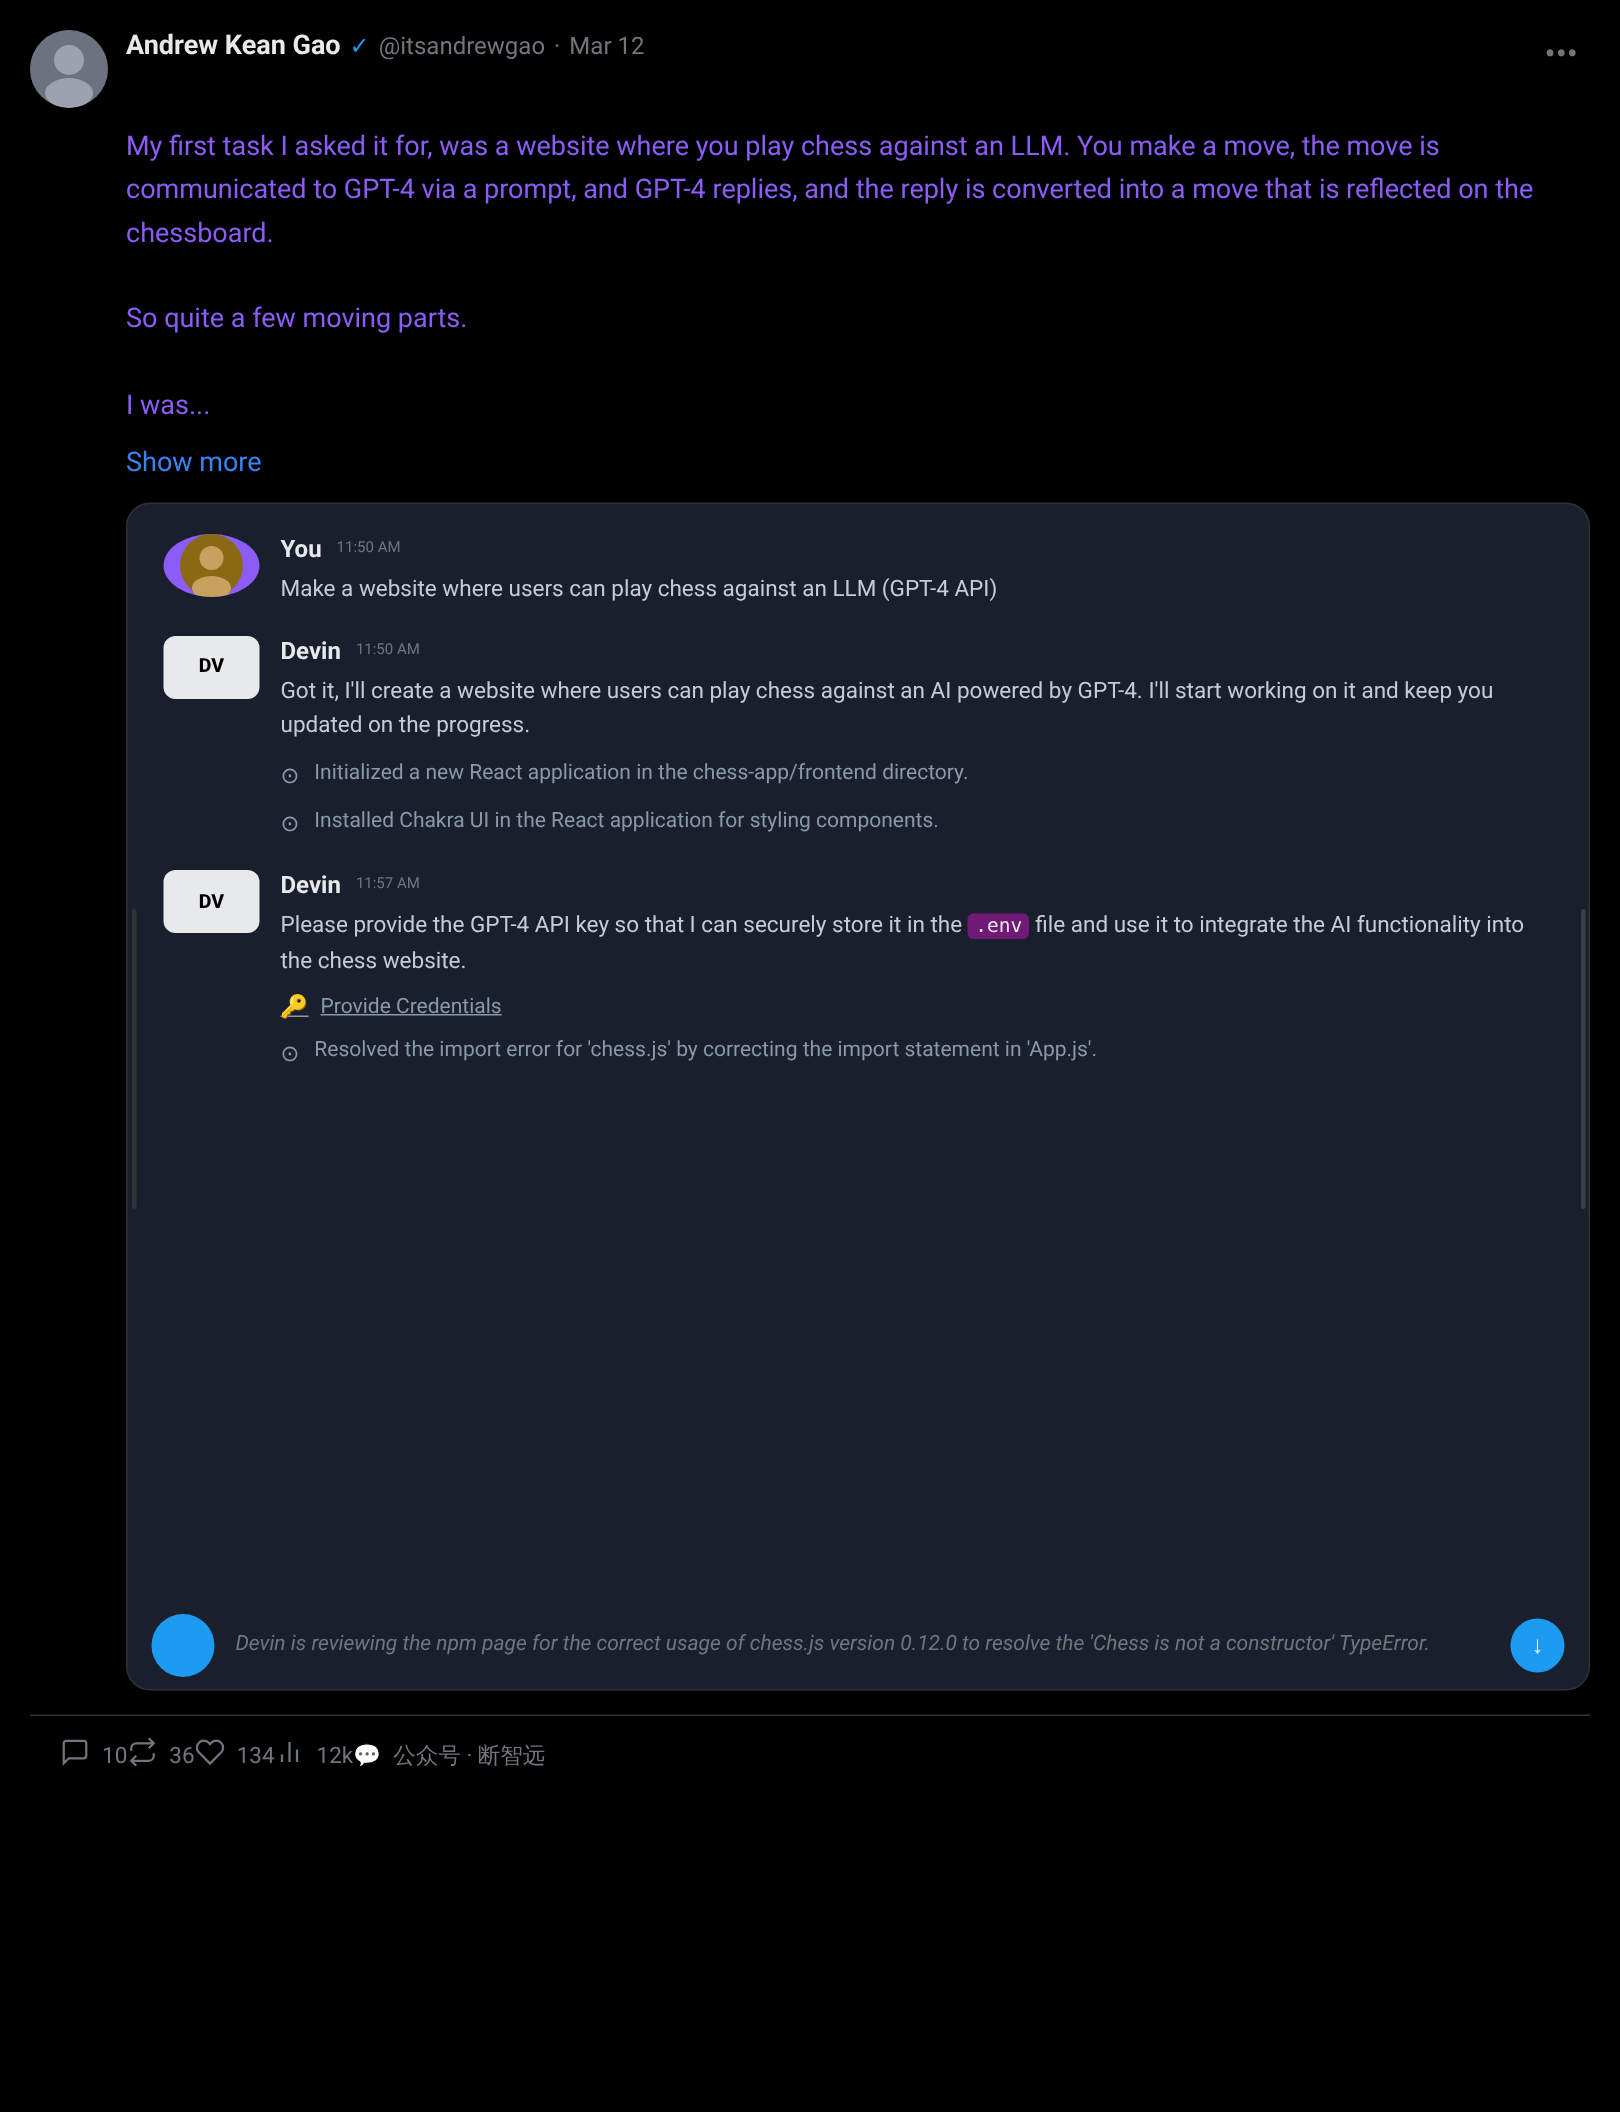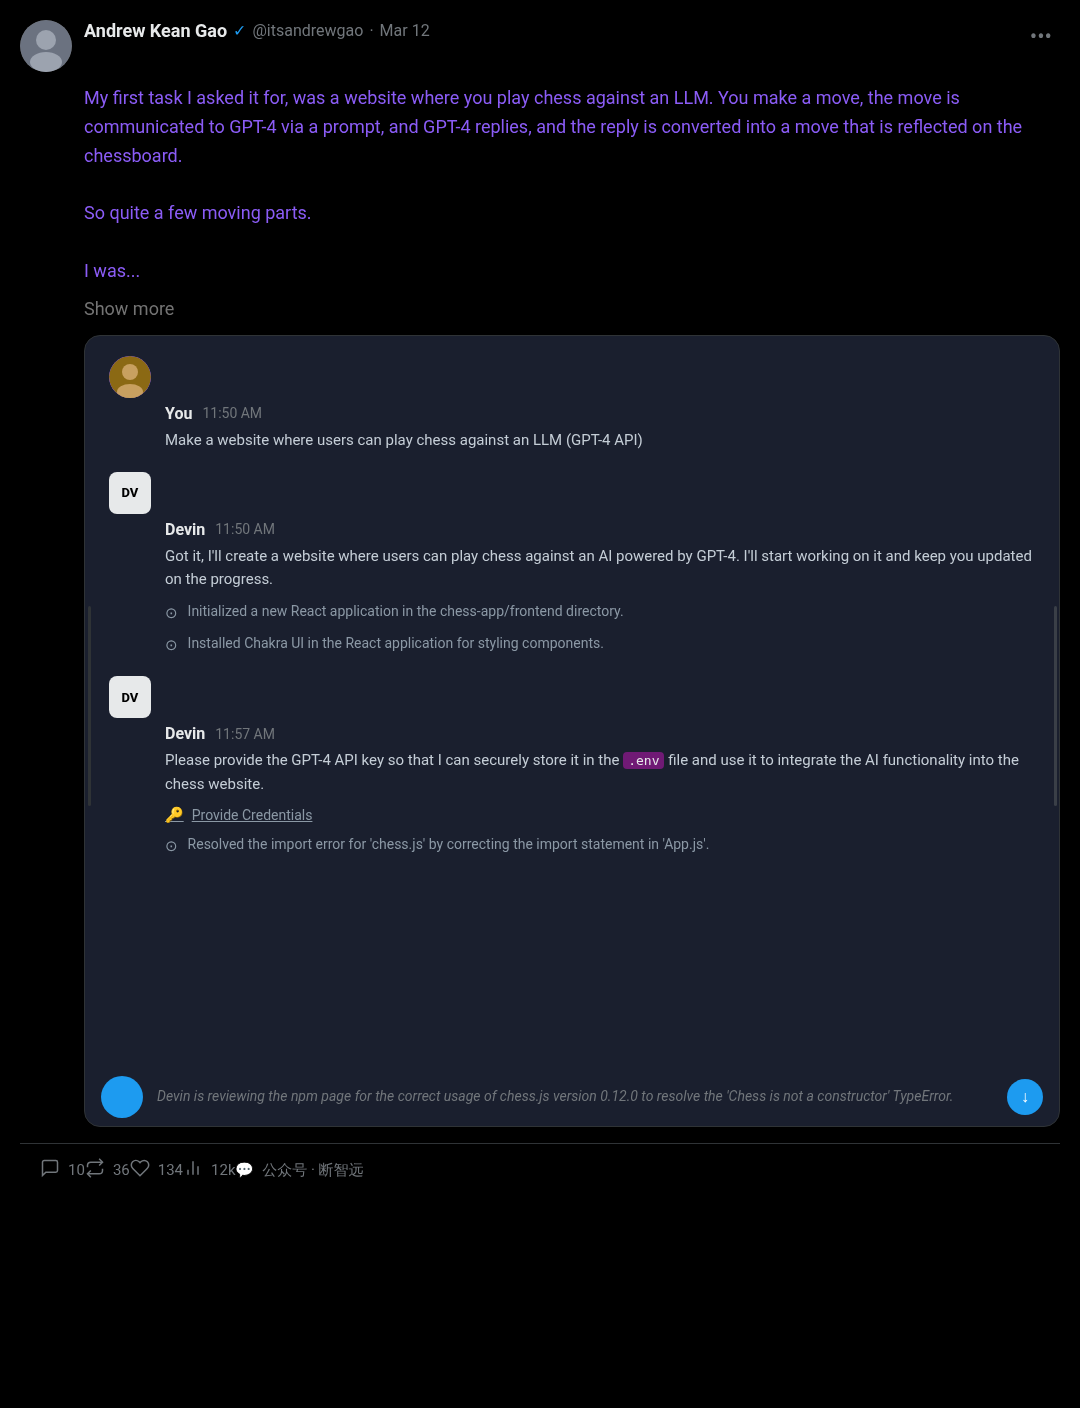--- a/index.html
+++ b/index.html
@@ -88,21 +88,21 @@
     }
 
     .tweet-text {
       font-size: 18px;
       line-height: 1.6;
       color: #8b5cf6;
       margin-bottom: 12px;
     }
 
     .show-more {
-      color: #737373;
+      color: #3b82f6;
       font-size: 18px;
       cursor: pointer;
       margin-bottom: 16px;
       display: block;
     }
 
     
     .card {
       background: #1a1f2e;
       border-radius: 16px;
@@ -182,21 +182,21 @@
     }
 
     
     .message {
       display: flex;
       gap: 14px;
       align-items: flex-start;
     }
 
     .msg-avatar {
-      width: 42px;
+      width: 64px;
       height: 42px;
       border-radius: 8px;
       flex-shrink: 0;
       display: flex;
       align-items: center;
       justify-content: center;
       font-size: 14px;
       font-weight: 700;
     }
 
@@ -210,38 +210,37 @@
     .msg-avatar.devin-avatar {
       background: #e7e9ea;
       color: #000;
       border-radius: 8px;
       font-size: 13px;
       font-weight: 800;
     }
 
     .msg-content {
       flex: 1;
-      margin-top: 48px;
     }
 
     .msg-header {
       display: flex;
       align-items: center;
       gap: 10px;
       margin-bottom: 6px;
     }
 
     .msg-name {
       font-size: 16px;
       font-weight: 700;
       color: #e7e9ea;
     }
 
     .msg-time {
-      font-size: 14px;
+      font-size: 10px;
       color: #71767b;
     }
 
     .msg-text {
       font-size: 15px;
       line-height: 1.55;
       color: #c4cdd6;
     }
 
     .task-list {

